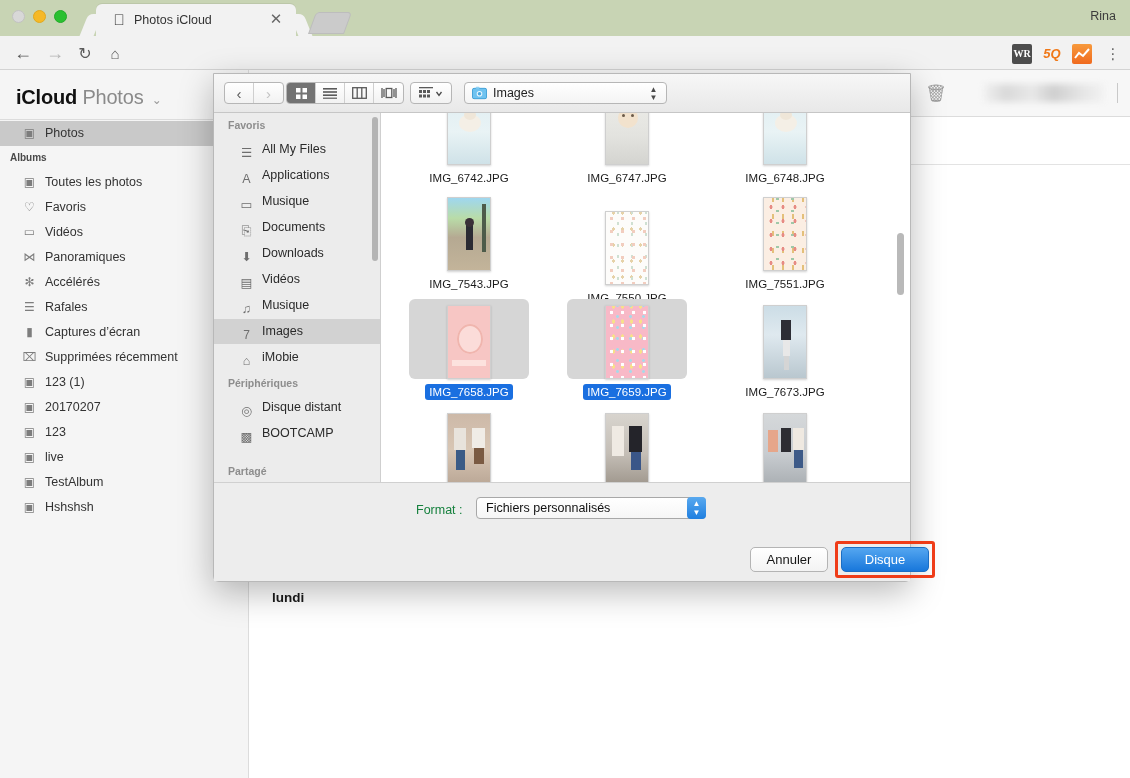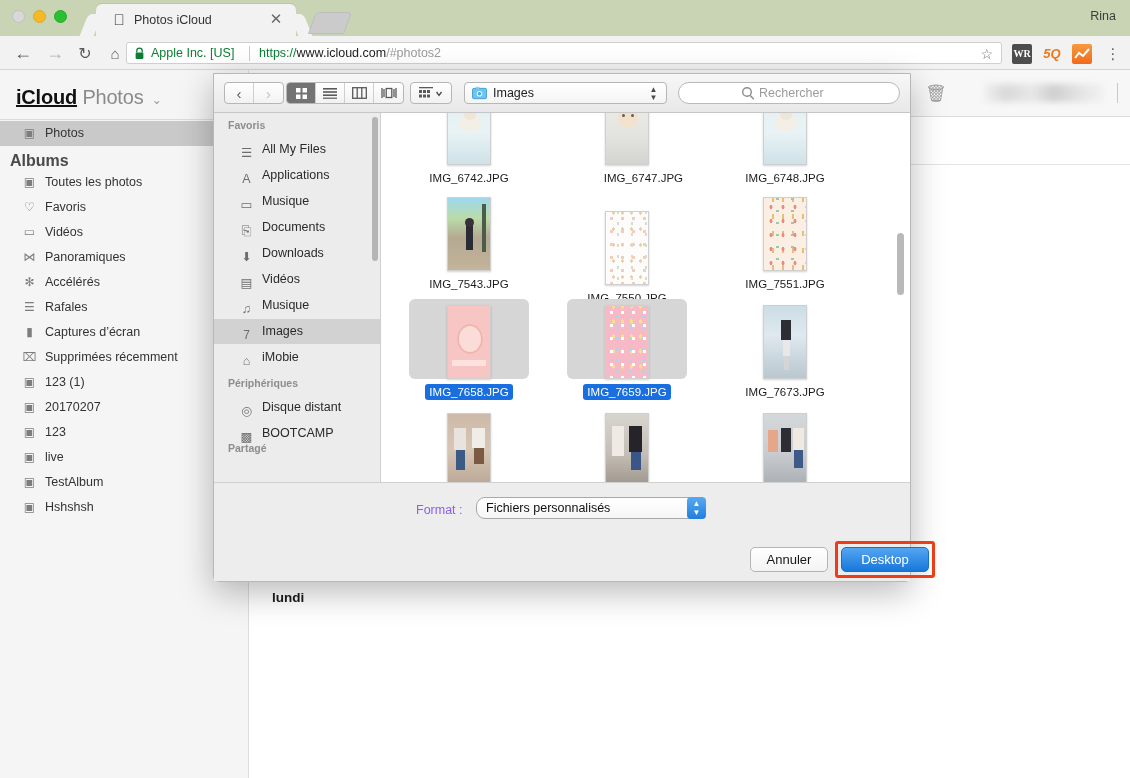--- a/index.html
+++ b/index.html
@@ -110,37 +110,37 @@
   .page{
     position:absolute;left:0;top:70px;width:1130px;height:708px;background:#fff;
   }
   .icloud-sidebar{
     position:absolute;left:0;top:0;width:249px;height:708px;
     background:#f5f5f5;border-right:1px solid #dcdcdc;box-sizing:border-box;
   }
   .icloud-brand{
     position:absolute;left:16px;top:16px;font-size:20px;color:#111;letter-spacing:-.2px;
   }
-  .icloud-brand .bold{font-weight:bold;text-decoration:underline;}
+  .icloud-brand .bold{font-weight:bold;}
   .icloud-brand .light{color:#8a8a8a;font-weight:normal;}
   .icloud-brand .chev{color:#9a9a9a;font-size:12px;margin-left:3px;}
   .icloud-divider{position:absolute;left:0;top:49px;width:249px;height:1px;background:#dcdcdc;}
 
   .sb-row{
     position:absolute;left:0;width:249px;height:25px;
     font-size:12.5px;color:#333;line-height:25px;cursor:pointer;
   }
   .sb-row.selected{background:#c9c9c9;}
   .sb-ico{
     position:absolute;left:22px;top:5px;width:15px;height:15px;
     color:#7d7d7d;font-size:12px;line-height:15px;text-align:center;
   }
   .sb-lbl{position:absolute;left:45px;top:0;white-space:nowrap;}
   .sb-head{
-    position:absolute;left:10px;font-size:16px;font-weight:bold;color:#4a4a4a;
+    position:absolute;left:10px;font-size:10px;font-weight:bold;color:#4a4a4a;
   }
 
   .icloud-topbar{
     position:absolute;left:249px;top:0;width:881px;height:47px;
     background:#f7f7f7;border-bottom:1px solid #dcdcdc;box-sizing:border-box;
   }
   .icloud-trash{
     position:absolute;left:676px;top:12px;width:22px;height:24px;color:#9a9a9a;font-size:17px;text-align:center;line-height:24px;cursor:pointer;
   }
   .icloud-blur{
@@ -251,24 +251,24 @@
   }
   .cell.sel .fname{background:#1a6fe0;color:#fff;}
   .files-scroll{
     position:absolute;left:516px;top:120px;width:7px;height:62px;background:#b9b9b9;border-radius:4px;
   }
 
   .dlg-format{
     position:absolute;left:0;top:408px;width:696px;height:57px;
     background:#ededed;border-top:1px solid #d0d0d0;box-sizing:border-box;
   }
-  .fmt-label{position:absolute;left:202px;top:20px;font-size:12.5px;color:#8b5cf6;}
+  .fmt-label{position:absolute;left:202px;top:20px;font-size:12.5px;color:#15803d;}
   .fmt-pop{
     position:absolute;left:262px;top:14px;width:230px;height:22px;
-    background:linear-gradient(#ffffff,#f6f6f6);border:1px solid #a8a8a8;border-radius:9px;box-sizing:border-box;cursor:pointer;
+    background:linear-gradient(#ffffff,#f6f6f6);border:1px solid #a8a8a8;border-radius:4px;box-sizing:border-box;cursor:pointer;
   }
   .fmt-pop .val{position:absolute;left:9px;top:3px;font-size:12.5px;color:#111;line-height:15px;}
   .fmt-pop .arrows{
     position:absolute;right:-1px;top:-1px;width:19px;height:22px;border-radius:4px;
     background:linear-gradient(#59a9ef,#1f7fe0);color:#fff;font-size:8px;line-height:9px;
     text-align:center;padding-top:2px;box-sizing:border-box;
   }
   .dlg-actions{
     position:absolute;left:0;top:465px;width:696px;height:42px;background:#ededed;
   }
@@ -308,30 +308,20 @@
     <div class="newtab"></div>
     <div class="profile-name">Rina</div>
   </div>
 
   <div class="toolbar">
     <div class="nav-btn nav-back">←</div>
     <div class="nav-btn nav-fwd">→</div>
     <div class="nav-btn nav-reload">↻</div>
     <div class="nav-btn nav-home">⌂</div>
 
-    <div class="omnibox">
-      <svg class="lock" viewBox="0 0 10 14">
-        <path d="M2 6V4a3 3 0 016 0v2" fill="none" stroke="#0b7e33" stroke-width="1.4"></path>
-        <rect x="0.7" y="6" width="8.6" height="7.2" rx="1.2" fill="#0b7e33"></rect>
-      </svg>
-      <span class="secure-label">Apple Inc. [US]</span>
-      <span class="url-sep"></span>
-      <span class="url"><span class="scheme">https://</span><b>www.icloud.com</b><span>/#photos2</span></span>
-      <span class="star">☆</span>
-    </div>
 
     <div class="ext ext-wr">WR</div>
     <div class="ext ext-sq">5Q</div>
     <div class="ext ext-chart">
       <svg width="20" height="20" viewBox="0 0 20 20">
           <polyline points="3,14 7,9 11,12 17,5" fill="none" stroke="#fff" stroke-width="2"></polyline>
         </svg>
     </div>
     <div class="kebab">⋮</div>
   </div>
@@ -494,27 +484,20 @@
         <svg class="path-ico" viewBox="0 0 16 16">
           <rect x="0.5" y="2.5" width="15" height="11" rx="1.6" fill="#6fc3f0" stroke="#3e9fd6"></rect>
           <rect x="4" y="0.8" width="4" height="2.2" rx="0.8" fill="#8dd2f5"></rect>
           <circle cx="8" cy="8.3" r="3" fill="#ffffff" opacity=".85"></circle>
           <circle cx="8" cy="8.3" r="1.9" fill="#4aa9e0"></circle>
         </svg>
         <span class="path-lbl">Images</span>
         <span class="path-arrows">▲<br>▼</span>
       </div>
 
-      <div class="dlg-search">
-        <svg class="mag" viewBox="0 0 14 15">
-          <circle cx="6" cy="6" r="4.3" fill="none" stroke="#8d8d8d" stroke-width="1.4"></circle>
-          <line x1="9.2" y1="9.4" x2="12.8" y2="13.2" stroke="#8d8d8d" stroke-width="1.5"></line>
-        </svg>
-        <span class="ph">Rechercher</span>
-      </div>
     </div>
 
     <div class="dlg-sidebar">
       <div id="dlg-side-list">
           <div class="ds-head" style="top: 6px;">Favoris</div>
           <div class="ds-row" style="top: 24px;">
             <span class="ds-ico">☰</span>
             <span class="ds-lbl">All My Files</span>
           </div>
           <div class="ds-row" style="top: 50px;">
@@ -551,34 +534,34 @@
           </div>
           <div class="ds-head" style="top: 264px;">Périphériques</div>
           <div class="ds-row" style="top: 282px;">
             <span class="ds-ico">◎</span>
             <span class="ds-lbl">Disque distant</span>
           </div>
           <div class="ds-row" style="top: 308px;">
             <span class="ds-ico">▩</span>
             <span class="ds-lbl">BOOTCAMP</span>
           </div>
-          <div class="ds-head" style="top: 329px;">Partagé</div>
+          <div class="ds-head" style="top: 352px;">Partagé</div>
         </div>
       <div class="ds-scroll"></div>
     </div>
 
     <div class="dlg-files">
       <div id="file-grid-items">
           <div class="cell" style="left: 28px; top: -28px;"><div class="thumbwrap">
               <div class="thumb" style="width:44px;height:74px;background:linear-gradient(#dfeef2 0%,#e9f3f5 55%,#cfe2e8 100%);">
                 <div style="position:absolute;left:11px;top:22px;width:22px;height:18px;border-radius:50%;background:#f4efe6;"></div>
                 <div style="position:absolute;left:16px;top:18px;width:12px;height:10px;border-radius:50%;background:#efe6d8;"></div>
               </div>
             </div><span class="fname">IMG_6742.JPG</span></div>
-          <div class="cell" style="left: 186px; top: -28px; text-align: right;"><div class="thumbwrap">
+          <div class="cell" style="left: 186px; top: -28px;"><div class="thumbwrap">
               <div class="thumb" style="width:44px;height:74px;background:linear-gradient(#eeeeea 0%,#e3e3df 60%,#d4d4d0 100%);">
                 <div style="position:absolute;left:12px;top:16px;width:20px;height:20px;border-radius:50%;background:#f2e2cd;"></div>
                 <div style="position:absolute;left:16px;top:22px;width:3px;height:3px;border-radius:50%;background:#6b5a48;"></div>
                 <div style="position:absolute;left:25px;top:22px;width:3px;height:3px;border-radius:50%;background:#6b5a48;"></div>
               </div>
             </div><span class="fname">IMG_6747.JPG</span></div>
           <div class="cell" style="left: 344px; top: -28px;"><div class="thumbwrap">
               <div class="thumb" style="width:44px;height:74px;background:linear-gradient(#dfeef2 0%,#e9f3f5 55%,#cfe2e8 100%);">
                 <div style="position:absolute;left:11px;top:22px;width:22px;height:18px;border-radius:50%;background:#f4efe6;"></div>
                 <div style="position:absolute;left:16px;top:18px;width:12px;height:10px;border-radius:50%;background:#efe6d8;"></div>
@@ -655,18 +638,18 @@
     <div class="dlg-format">
       <span class="fmt-label">Format :</span>
       <div class="fmt-pop">
         <span class="val">Fichiers personnalisés</span>
         <span class="arrows">▲<br>▼</span>
       </div>
     </div>
 
     <div class="dlg-actions">
       <div class="btn btn-cancel">Annuler</div>
-      <div class="btn btn-open">Desktop</div>
+      <div class="btn btn-open">Disque</div>
       <div class="open-highlight"></div>
     </div>
 
   </div>
 </div>
 
 </body></html>

